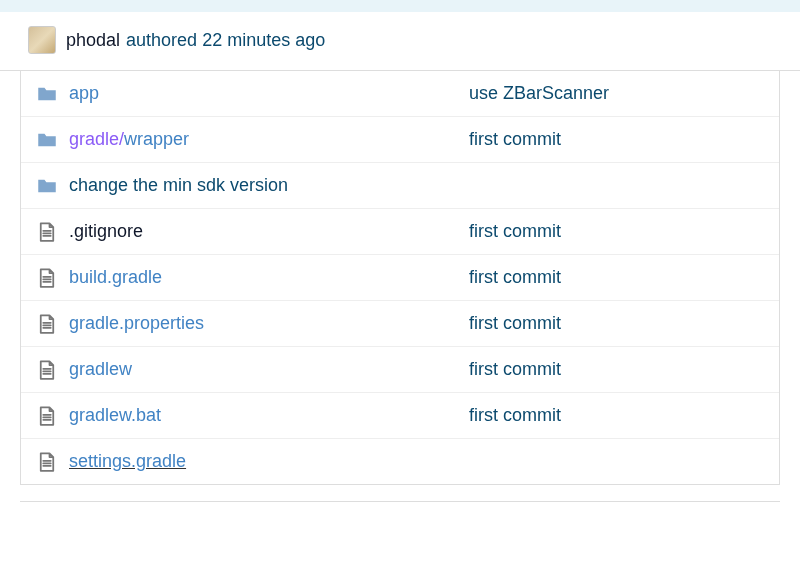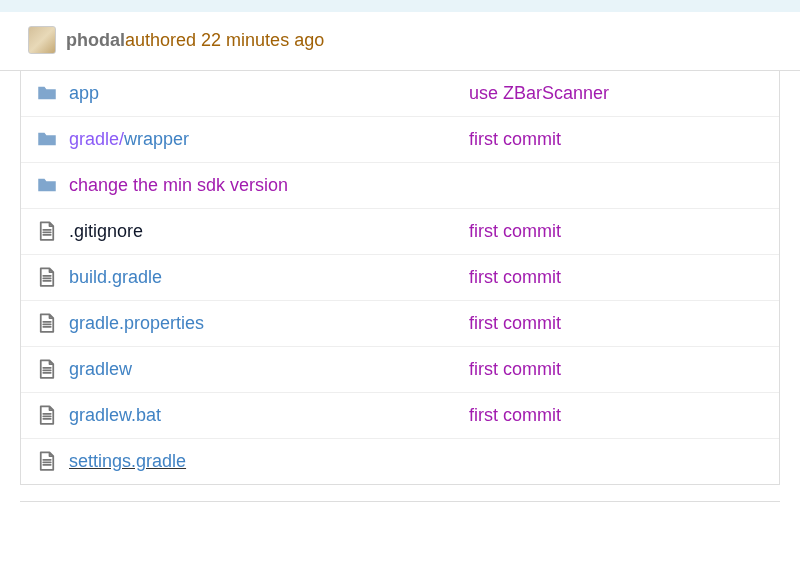--- a/index.html
+++ b/index.html
@@ -27,34 +27,35 @@
     }
     .avatar {
       width: 28px;
       height: 28px;
       background: linear-gradient(135deg, #d4c09a 0%, #e8d9b8 50%, #c4a874 100%);
       border: 1px solid #ccc;
       border-radius: 3px;
       margin-right: 10px;
     }
     .author-name {
-      font-weight: 700;
-      color: #737373;
+      font-weight: 400;
+      color: #0f172a;
+      margin-right: 6px;
     }
     .authored-text {
-      color: #a16207;
+      color: #0c4a6e;
     }
     .file-list {
       border: 1px solid #ddd;
       border-top: none;
       margin: 0 20px;
     }
     .file-row {
       display: flex;
-      align-items: flex-start;
+      align-items: center;
       padding: 12px 16px;
       border-bottom: 1px solid #eee;
     }
     .file-row:last-child {
       border-bottom: none;
       text-decoration: underline;
     }
     .file-icon {
       width: 20px;
       height: 20px;
@@ -67,21 +68,21 @@
       width: 400px;
       flex-shrink: 0;
     }
     .file-name .path-prefix {
       color: #8b5cf6;
     }
     .file-name.muted {
       color: #0f172a;
     }
     .commit-msg {
-      color: #a21caf;
+      color: #0c4a6e;
       flex: 1;
     }
     .folder-svg {
       fill: #80a6cd;
     }
     .file-svg {
       fill: none;
       stroke: #777;
       stroke-width: 1.4;
     }

